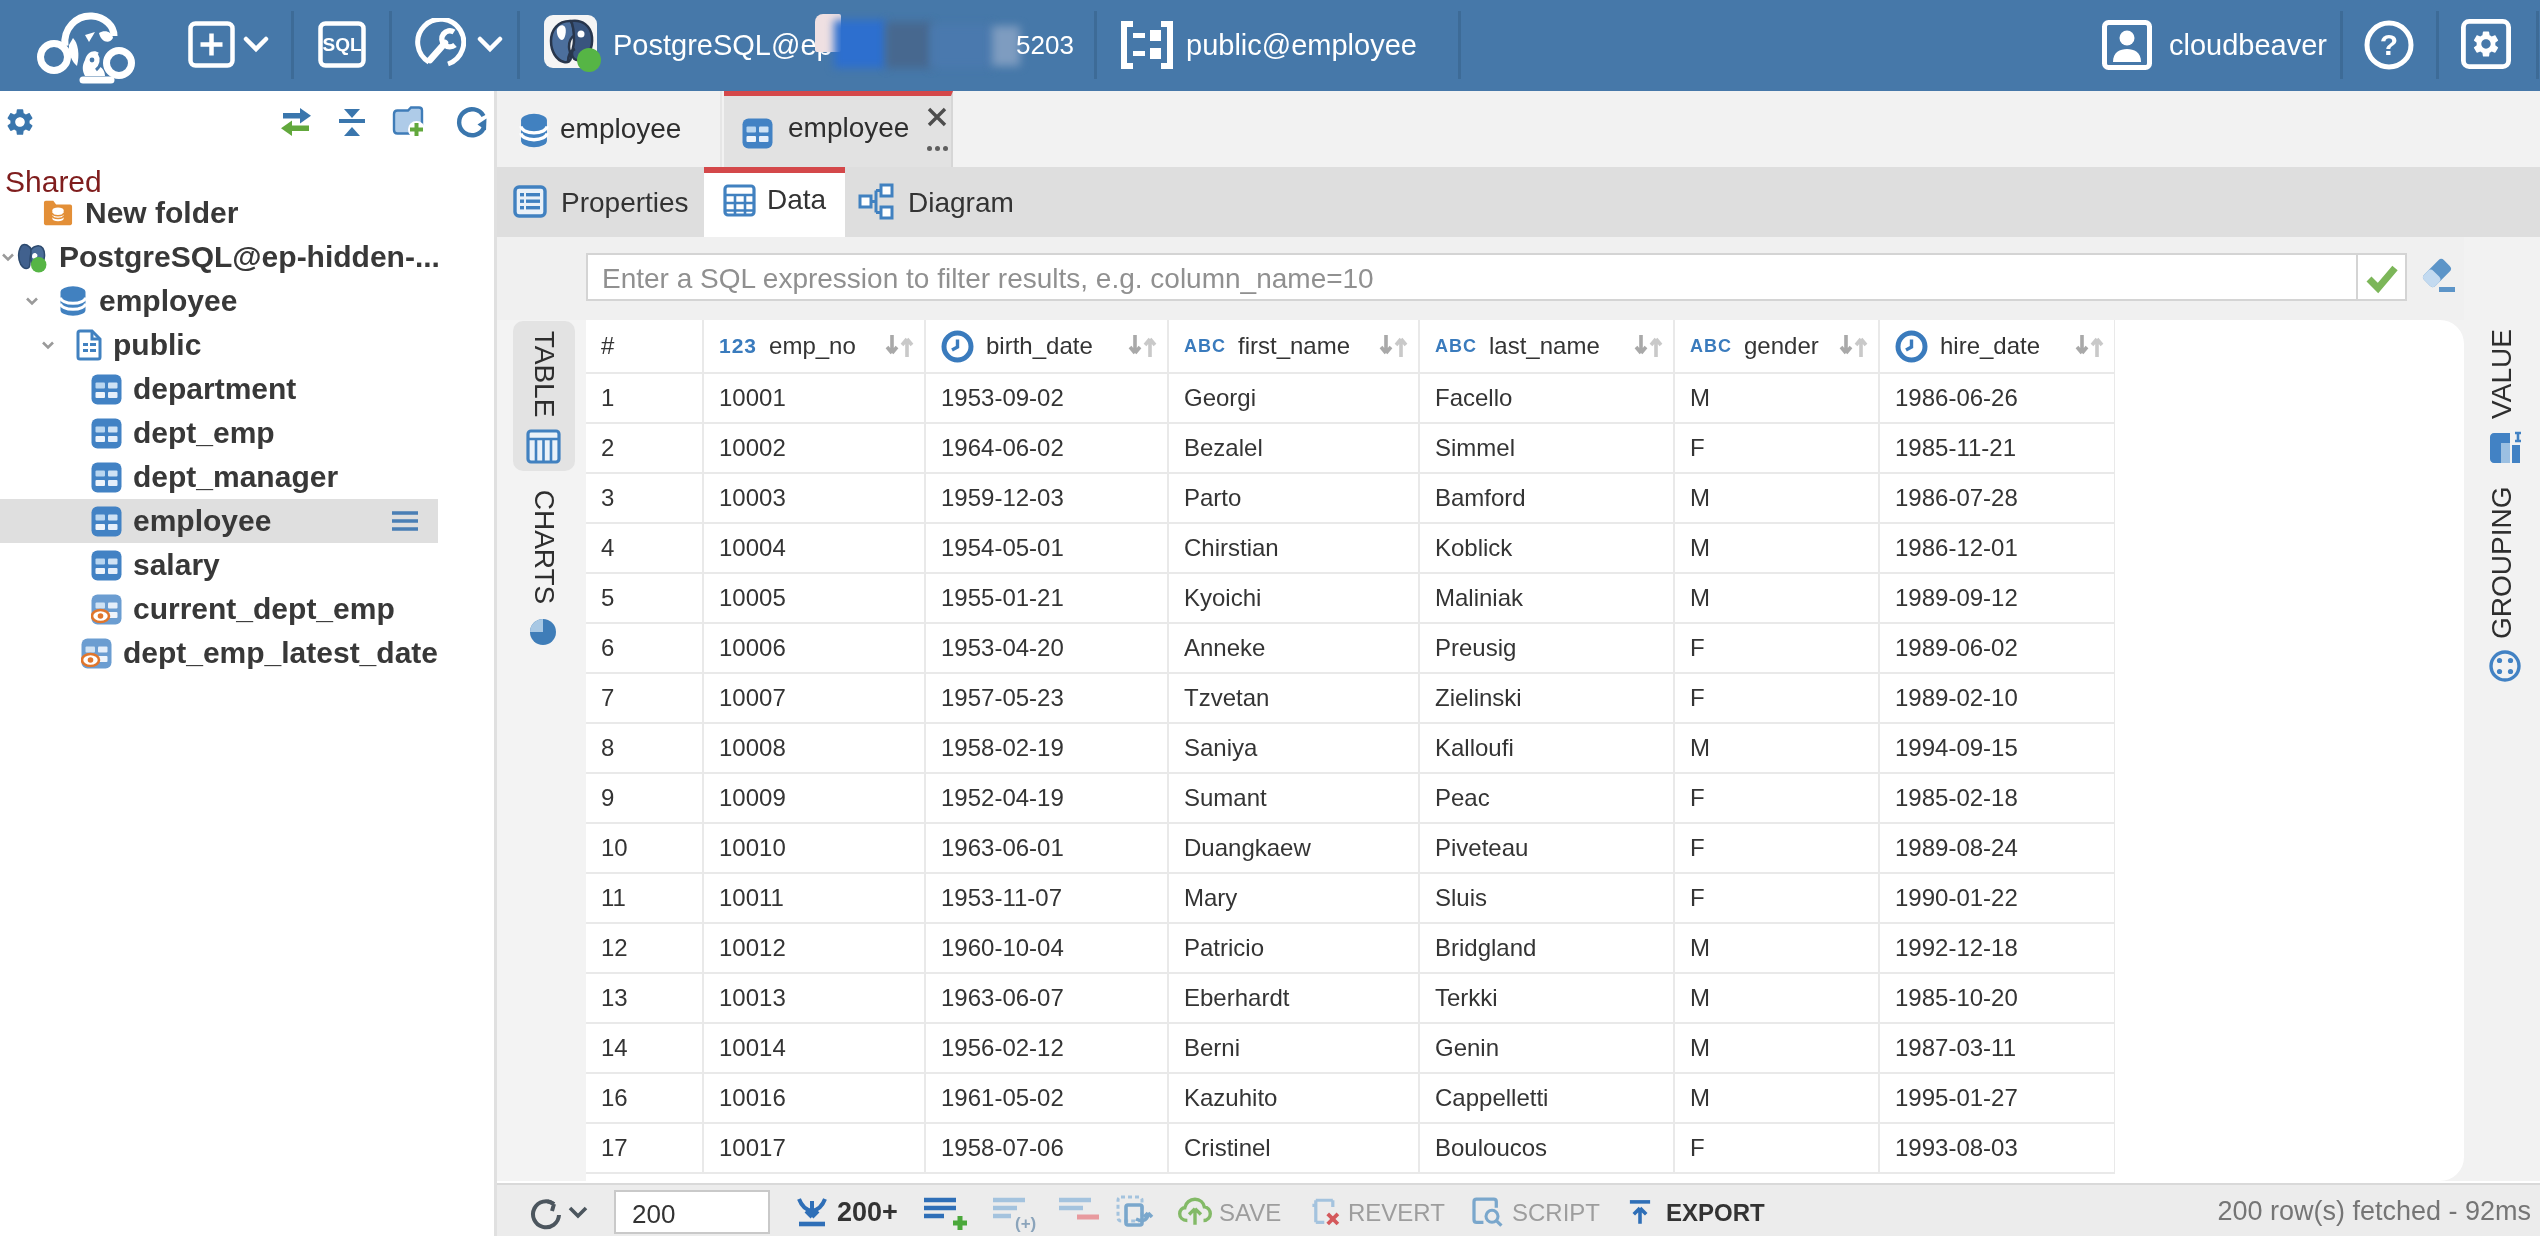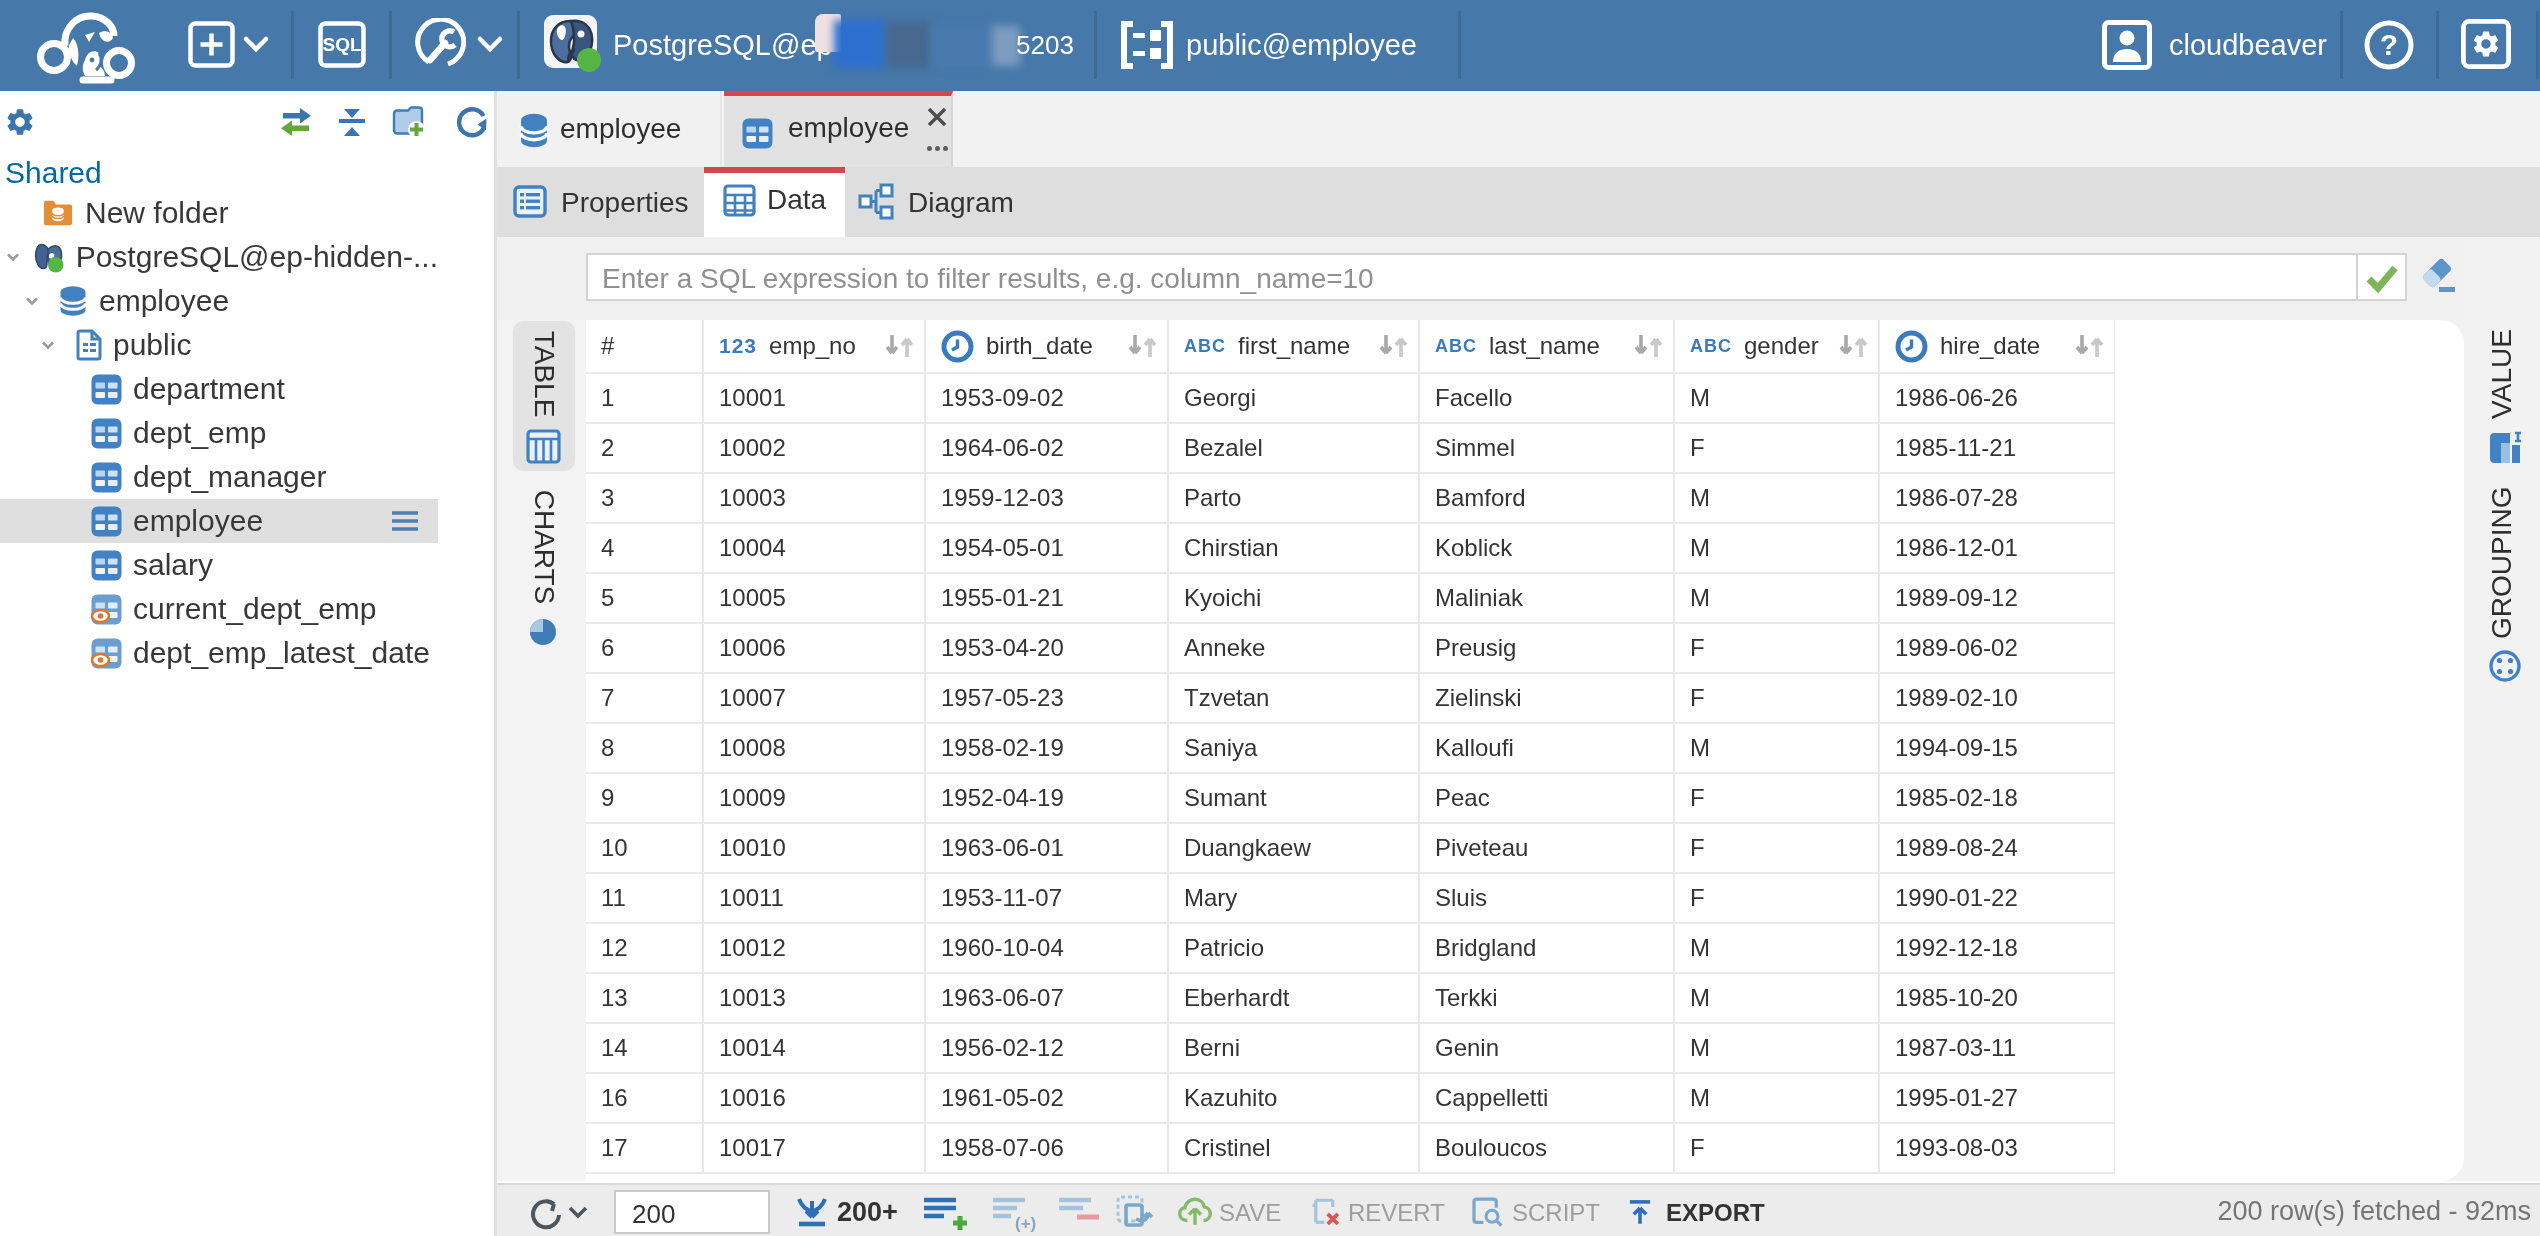--- a/index.html
+++ b/index.html
@@ -8,22 +8,22 @@
 .abs { position:absolute; }
 #page { position:relative; width:2540px; height:1236px; }
 
 
 #topbar { position:absolute; left:0; top:0; width:2540px; height:91px; background:#4678a9; }
 .tsep { position:absolute; top:11px; width:3px; height:68px; background:#3d6b97; }
 .ttext { position:absolute; color:#fff; font-size:29px; line-height:91px; top:0; }
 
 
 #sidebar { position:absolute; left:0; top:91px; width:497px; height:1145px; background:#fff; border-right:3px solid #e0e0e0; }
-.shared { position:absolute; left:5px; top:65px; font-size:30px; color:#0369a1; }
-.tree { position:absolute; left:0; top:100px; width:438px; }
+.shared { position:absolute; left:5px; top:74px; font-size:30px; color:#7f1d1d; }
+.tree { position:absolute; left:0; top:100px; width:438px;font-weight:bold; }
 .trow { position:relative; height:44px; display:flex; align-items:center; font-size:30px; color:#383838; }
 .trow.sel { background:#dfdfdf; }
 .ticon { flex:0 0 auto; }
 .tlabel { margin-left:11px; white-space:nowrap; }
 .chev { width:16px; height:16px; flex:0 0 auto; }
 
 
 #tabbar { position:absolute; left:497px; top:91px; width:2043px; height:76px; background:#f2f2f2; }
 #tab1 { position:absolute; left:0; top:0; width:225px; height:76px; background:#f1f1f1; border-right:2px solid #e6e6e6; }
 #tab2 { position:absolute; left:227px; top:0; width:229px; height:76px; background:#e2e2e2; border-top:5px solid #d4484a; border-right:2px solid #d6d6d6; }

